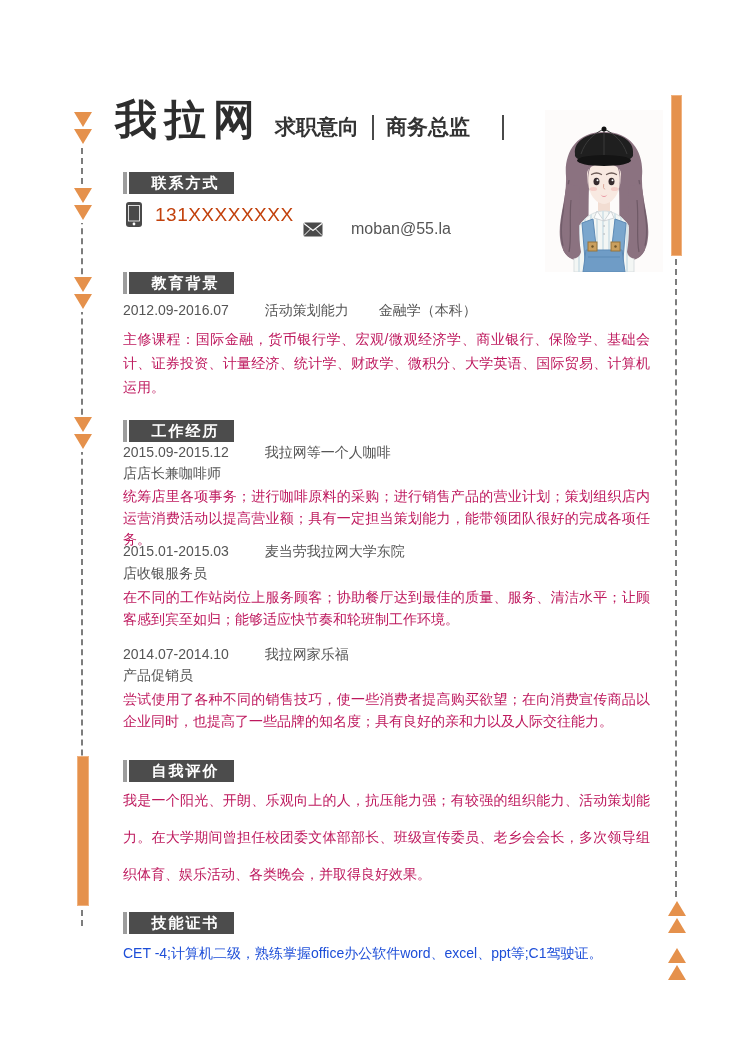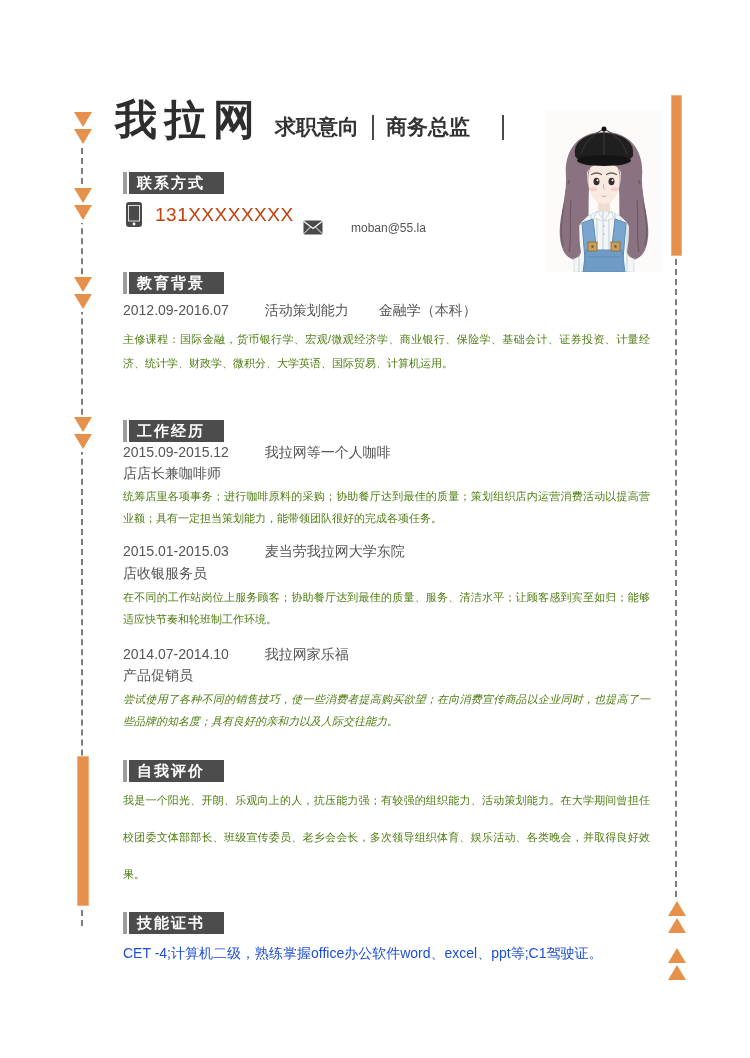--- a/index.html
+++ b/index.html
@@ -27,34 +27,34 @@
   .intent-row { position:absolute; left:275px; top:113px; display:flex; align-items:center; font-size:21px; font-weight:bold; color:#333; }
   .intent-sep { display:inline-block; width:2px; height:25px; background:#4a4a4a; }
   .sep1 { margin:0 12px 0 13px; }
   .sep2 { margin-left:32px; }
 
   .avatar-box { position:absolute; left:545px; top:110px; width:118px; height:162px; }
 
   
   .sec-header { position:absolute; display:flex; height:22px; }
   .sec-header .tick { width:4px; background:var(--tick); margin-right:2px; }
-  .sec-header .bar  { width:95px; background:var(--bar); color:#fff; font-size:15px; font-weight:bold; line-height:22px; padding-left:8px; letter-spacing:2px; }
+  .sec-header .bar  { width:105px; background:var(--bar); color:#fff; font-size:15px; font-weight:bold; line-height:22px; padding-left:8px; letter-spacing:2px;text-align:center; }
 
   
   .abs { position:absolute; }
-  .body-text { font-size:11px; line-height:21.5px; color:#4d7c0f; text-align:justify; width:527px; }
+  .body-text { font-size:14px; line-height:21.5px; color:#be185d; text-align:justify; width:527px; }
   .date-line { font-size:14px; color:#555; }
   .date-line .company { margin-left:32px; }
   .date-line .major   { margin-left:26px; }
   .role-line { font-size:14px; color:#555; }
 
   .phone-row { position:absolute; left:125px; top:201px; display:flex; align-items:center; }
   .phone-text { margin-left:12px; font-size:19px; letter-spacing:0.5px; color:#c2410c; }
   .email-row { position:absolute; left:303px; top:220px; display:flex; align-items:center; }
-  .email-text { margin-left:28px; font-size:12px; color:#555; }
+  .email-text { margin-left:28px; font-size:16px; color:#555; }
 
   .eval-text { line-height:37px; }
   .skills-text { font-size:14px; color:#1d4ed8; }
 </style>
 </head>
 <body>
 
 <div class="dash-line" style="left:81px; top:148px; height:778px;"></div>
 <div class="tri-pair" style="left:72px; top:111px;">
   <div class="tri down"></div>
@@ -195,35 +195,35 @@
 <div class="sec-header" style="left:123px; top:420px;">
   <div class="tick"></div>
   <div class="bar">工作经历</div>
 </div>
 
 <div class="abs date-line" style="left:123px; top:444px;">
   <span>2015.09-2015.12</span>
   <span class="company">我拉网等一个人咖啡</span>
 </div>
 <div class="abs role-line" style="left:123px; top:465px;">店店长兼咖啡师</div>
-<div class="abs body-text" style="left:123px; top:486px;">统筹店里各项事务；进行咖啡原料的采购；协助餐厅达到最佳的质量；策划组织店内运营消费活动以提高营业额；具有一定担当策划能力，能带领团队很好的完成各项任务。</div>
+<div class="abs body-text" style="left:123px; top:486px;">统筹店里各项事务；进行咖啡原料的采购；进行销售产品的营业计划；策划组织店内运营消费活动以提高营业额；具有一定担当策划能力，能带领团队很好的完成各项任务。</div>
 
 <div class="abs date-line" style="left:123px; top:543px;text-align:right;">
   <span>2015.01-2015.03</span>
   <span class="company">麦当劳我拉网大学东院</span>
 </div>
 <div class="abs role-line" style="left:123px; top:565px;">店收银服务员</div>
 <div class="abs body-text" style="left:123px; top:587px;">在不同的工作站岗位上服务顾客；协助餐厅达到最佳的质量、服务、清洁水平；让顾客感到宾至如归；能够适应快节奏和轮班制工作环境。</div>
 
 <div class="abs date-line" style="left:123px; top:646px;">
   <span>2014.07-2014.10</span>
   <span class="company">我拉网家乐福</span>
 </div>
 <div class="abs role-line" style="left:123px; top:667px;">产品促销员</div>
-<div class="abs body-text" style="left:123px; top:689px;font-style:italic;">尝试使用了各种不同的销售技巧，使一些消费者提高购买欲望；在向消费宣传商品以企业同时，也提高了一些品牌的知名度；具有良好的亲和力以及人际交往能力。</div>
+<div class="abs body-text" style="left:123px; top:689px;">尝试使用了各种不同的销售技巧，使一些消费者提高购买欲望；在向消费宣传商品以企业同时，也提高了一些品牌的知名度；具有良好的亲和力以及人际交往能力。</div>
 
 <div class="sec-header" style="left:123px; top:760px;">
   <div class="tick"></div>
   <div class="bar">自我评价</div>
 </div>
 <div class="abs body-text eval-text" style="left:123px; top:782px;">我是一个阳光、开朗、乐观向上的人，抗压能力强；有较强的组织能力、活动策划能力。在大学期间曾担任校团委文体部部长、班级宣传委员、老乡会会长，多次领导组织体育、娱乐活动、各类晚会，并取得良好效果。</div>
 
 <div class="sec-header" style="left:123px; top:912px;">
   <div class="tick"></div>
   <div class="bar">技能证书</div>

